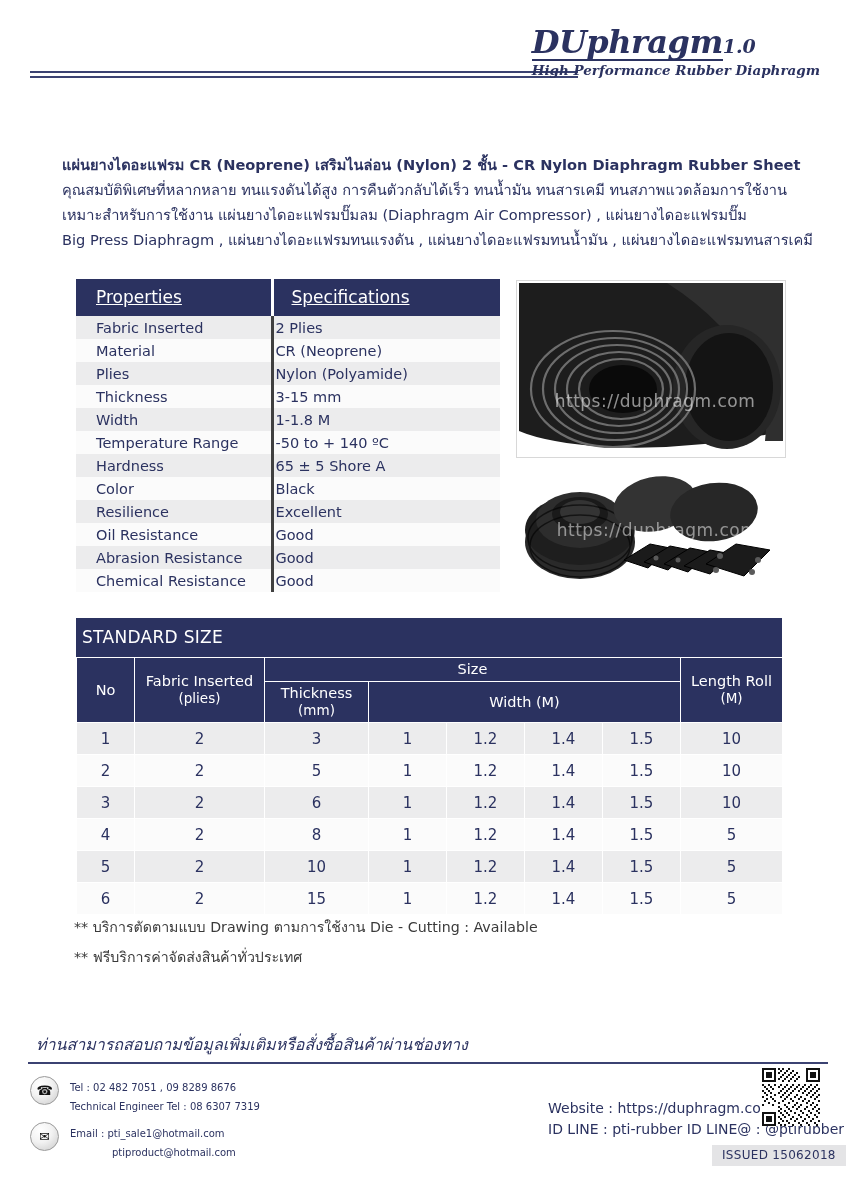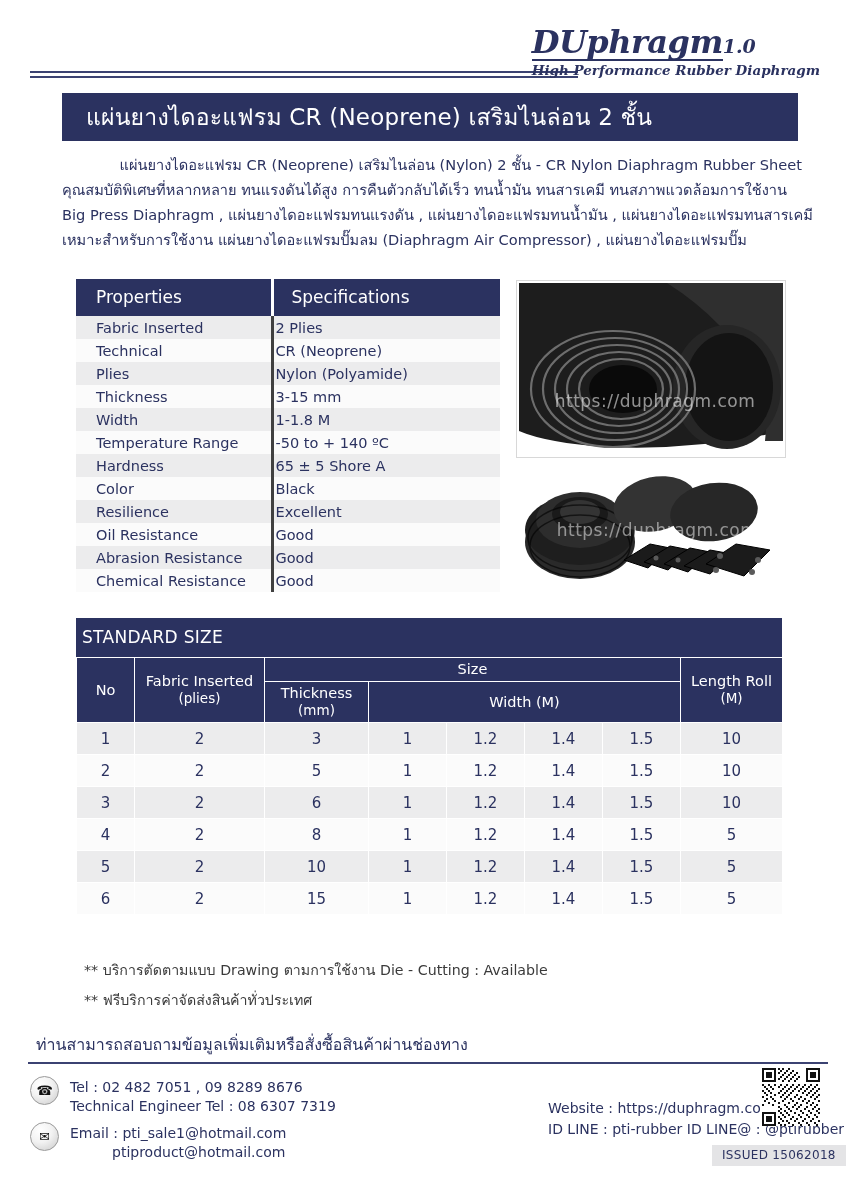--- a/index.html
+++ b/index.html
@@ -105,39 +105,41 @@
     left: 62px;
     width: 740px;
     color: #2b3260;
   }
   .desc-line {
     font-size: 14.6px;
     line-height: 25px;
     white-space: nowrap;
   }
   .desc-line.first {
-    text-align: right;
+    text-align: left;
+    font-weight: bold;
   }
 
   
   .props {
     position: absolute;
     top: 279px;
     left: 76px;
     width: 424px;
     border-collapse: collapse;
     table-layout: fixed;
   }
   .props th {
     background: #2b3260;
     color: #ffffff;
     font-weight: normal;
     font-size: 17px;
     text-align: left;
     padding: 8px 0 9px 20px;
+    text-decoration: underline;
   }
   .props th.sep {
     border-left: 3px solid #ffffff;
     padding-left: 18px;
   }
   .props td {
     font-size: 14.5px;
     color: #2b3260;
     padding: 3.5px 0 3.5px 20px;
   }
@@ -186,23 +188,22 @@
     border: 1px solid #ffffff;
   }
   table.size tr.odd td { background: #ececed; }
   table.size tr.even td { background: #fbfbfb; }
   .sz-sub { font-size: 13.5px; display: block; }
 
   
   .notes {
     position: absolute;
     top: 912px;
-    left: 84px;
+    left: 74px;
     width: 680px;
-    margin-top: 43px;
   }
   .note {
     font-size: 14.2px;
     color: #3a3a3a;
     line-height: 30px;
   }
 
   
   .img-roll {
     position: absolute;
@@ -234,20 +235,21 @@
     pointer-events: none;
   }
 
   
   .footer-head {
     position: absolute;
     top: 1032px;
     left: 36px;
     font-size: 16px;
     color: #2b3260;
+    font-style: italic;
   }
   .footer-rule {
     position: absolute;
     top: 1062px;
     left: 28px;
     width: 800px;
     height: 2px;
     background: #3b4272;
   }
   .contact-block {
@@ -268,21 +270,21 @@
     border: 1px solid #9a9a9a;
     display: flex;
     align-items: center;
     justify-content: center;
     font-size: 13px;
     color: #111111;
     flex: 0 0 auto;
     margin-right: 11px;
   }
   .contact-lines {
-    font-size: 14px;
+    font-size: 10px;
     line-height: 19px;
     color: #2b3260;
     padding-top: 2px;
   }
   .contact-lines .indent { padding-left: 42px; }
 
   .web-block {
     position: absolute;
     top: 1098px;
     left: 548px;
@@ -319,49 +321,46 @@
         <i></i>
     </div>
     <div class="brand-text">
       <div>
         <span class="brand-name">DUphragm</span><span class="brand-version">1.0</span>
       </div>
       <div class="brand-tag">High Performance Rubber Diaphragm</div>
     </div>
   </div>
 
-  <div class="title-banner">
-    <div class="title-banner-text">แผ่นยางไดอะแฟรม CR (Neoprene) เสริมไนล่อน 2 ชั้น</div>
-  </div>
 
   <div class="desc">
     <div class="desc-line first">แผ่นยางไดอะแฟรม CR (Neoprene) เสริมไนล่อน (Nylon) 2 ชั้น - CR Nylon Diaphragm Rubber Sheet</div>
     <div class="desc-line">คุณสมบัติพิเศษที่หลากหลาย ทนแรงดันได้สูง การคืนตัวกลับได้เร็ว ทนน้ำมัน ทนสารเคมี ทนสภาพแวดล้อมการใช้งาน</div>
+    <div class="desc-line">เหมาะสำหรับการใช้งาน แผ่นยางไดอะแฟรมปั๊มลม (Diaphragm Air Compressor) , แผ่นยางไดอะแฟรมปั๊ม</div>
     <div class="desc-line">Big Press Diaphragm , แผ่นยางไดอะแฟรมทนแรงดัน , แผ่นยางไดอะแฟรมทนน้ำมัน , แผ่นยางไดอะแฟรมทนสารเคมี</div>
-    <div class="desc-line">เหมาะสำหรับการใช้งาน แผ่นยางไดอะแฟรมปั๊มลม (Diaphragm Air Compressor) , แผ่นยางไดอะแฟรมปั๊ม</div>
   </div>
 
   <table class="props">
     <colgroup>
         <col class="c1">
         <col>
       </colgroup>
     <thead>
       <tr>
         <th>Properties</th>
         <th class="sep">Specifications</th>
       </tr>
     </thead>
     <tbody id="props-body">
         <tr class="odd">
           <td>Fabric Inserted</td>
           <td class="sep">2 Plies</td>
         </tr>
         <tr class="even">
-          <td>Technical</td>
+          <td>Material</td>
           <td class="sep">CR (Neoprene)</td>
         </tr>
         <tr class="odd">
           <td>Plies</td>
           <td class="sep">Nylon (Polyamide)</td>
         </tr>
         <tr class="even">
           <td>Thickness</td>
           <td class="sep">3-15 mm</td>
         </tr>

